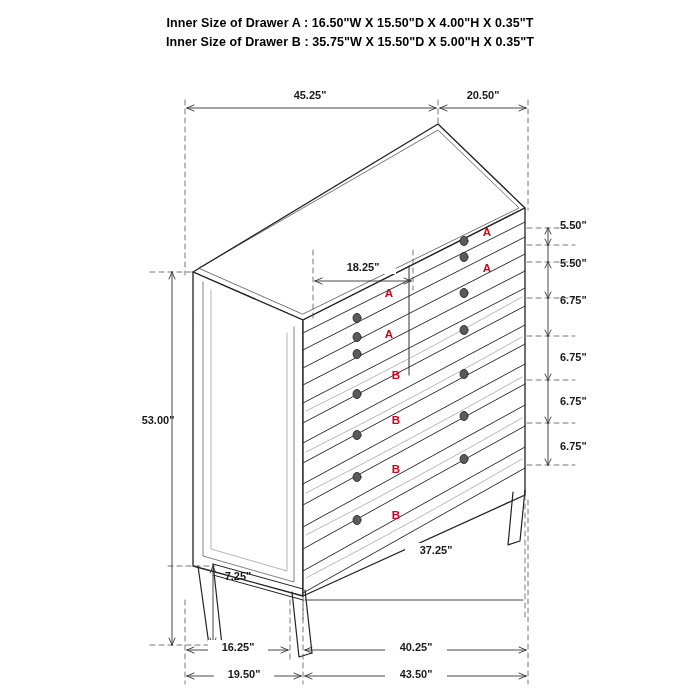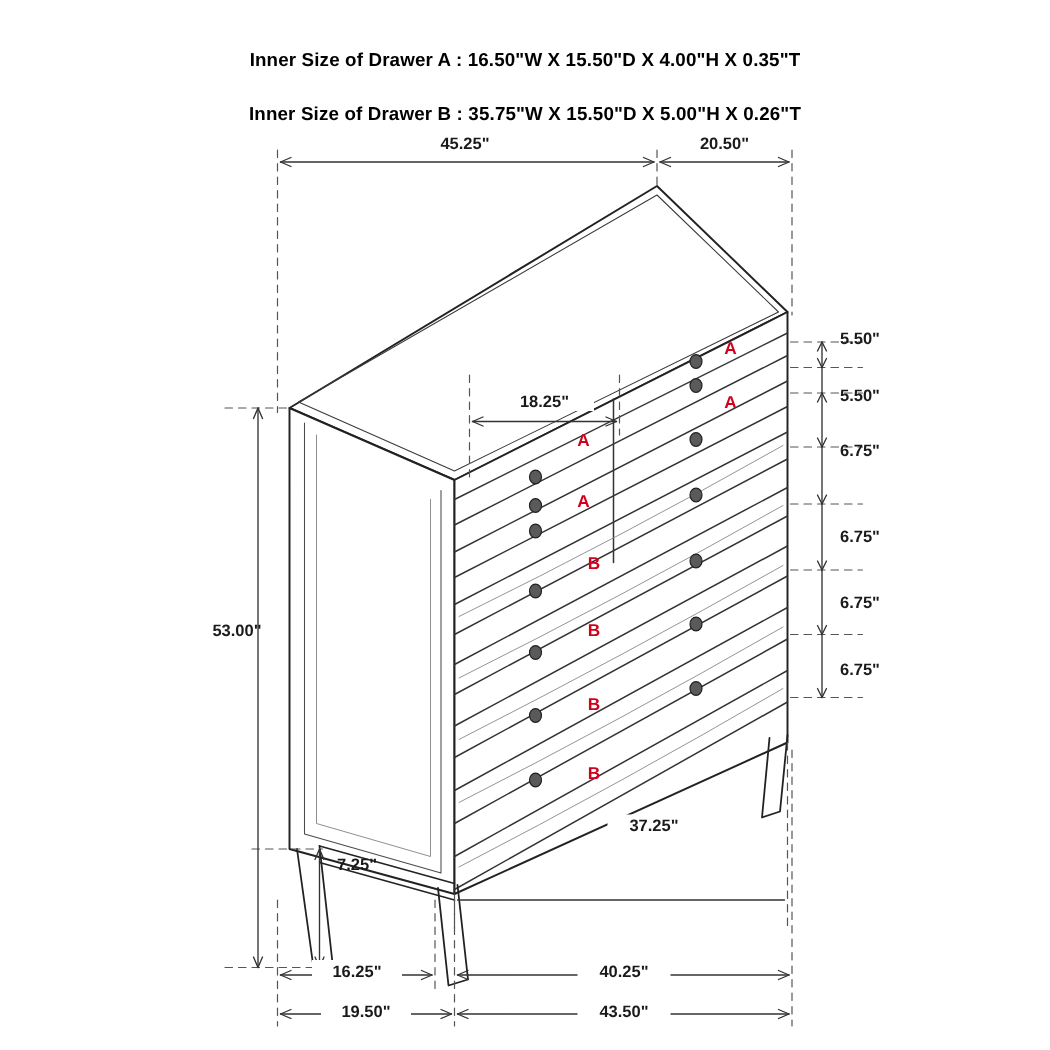--- a/index.html
+++ b/index.html
@@ -24,21 +24,20 @@
     top: 14px;
     left: 0;
     width: 700px;
     text-align: center;
   }
   .title-line {
     font-size: 12.5px;
     font-weight: bold;
     line-height: 19px;
     letter-spacing: 0.1px;
-    margin-top: 17px;
   }
   svg {
     position: absolute;
     top: 0;
     left: 0;
   }
   .dimtext {
     font-family: "Liberation Sans", sans-serif;
     font-size: 11px;
     font-weight: bold;
@@ -51,21 +50,21 @@
     fill: #d0021b;
   }
 </style>
 </head>
 <body>
 
 <div id="stage">
 
   <div class="title-block">
     <div class="title-line">Inner Size of Drawer A : 16.50"W X 15.50"D X 4.00"H X 0.35"T</div>
-    <div class="title-line">Inner Size of Drawer B : 35.75"W X 15.50"D X 5.00"H X 0.26"T</div>
+    <div class="title-line">Inner Size of Drawer B : 35.75"W X 15.50"D X 5.00"H X 0.35"T</div>
   </div>
 
   <svg width="700" height="700" viewBox="0 0 700 700">
     <g fill="none" stroke="#222222" stroke-width="1.2" stroke-linejoin="round" stroke-linecap="round">
 
       <g>
         <path d="M193,272 L438,124 L525,208 L303,320 Z" fill="#ffffff" stroke="#222222" stroke-width="1.3"></path>
         <path d="M199,268 L438,130 L519,208 L303,314 Z" stroke="#3a3a3a" stroke-width="0.7"></path>
       </g>
 

